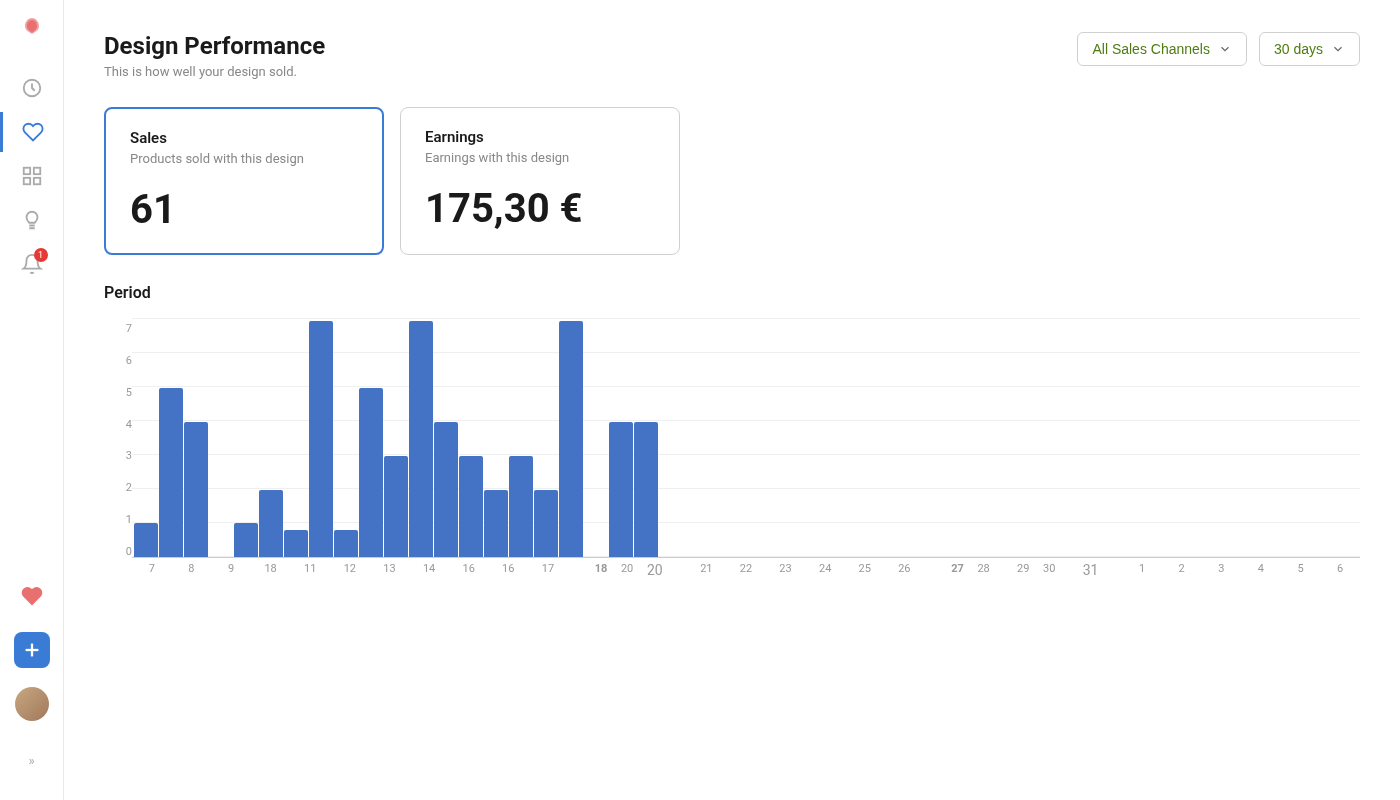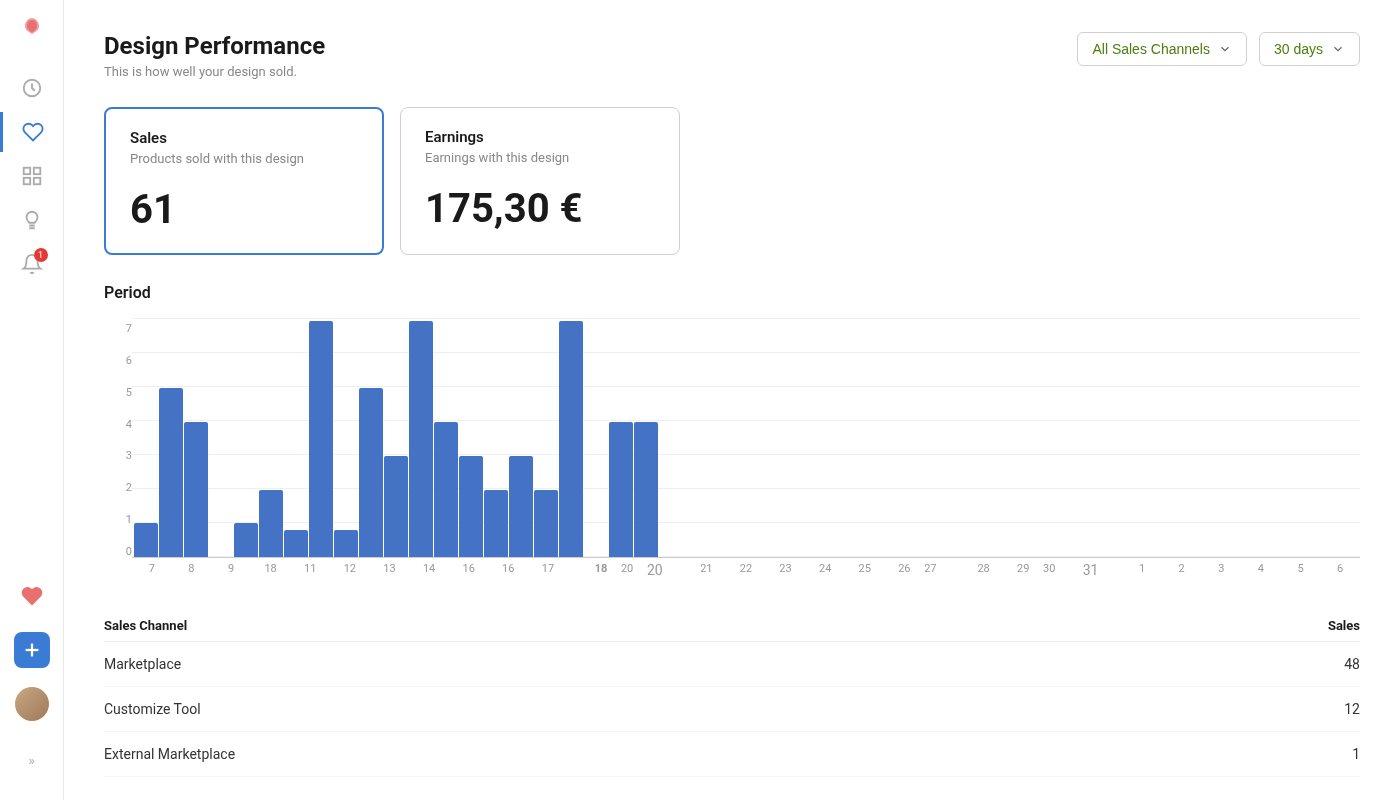--- a/index.html
+++ b/index.html
@@ -313,52 +313,30 @@
             <div style="flex: 1 1 0%; text-align: center; font-size: 11px; color: rgb(153, 153, 153); min-width: 8px;">17</div>
             <div style="flex: 1 1 0%; text-align: right; font-size: 11px; color: rgb(153, 153, 153); min-width: 8px; font-weight: bold;">18</div>
             <div style="flex: 1 1 0%; text-align: center; font-size: 11px; color: rgb(153, 153, 153); min-width: 8px;">20</div>
             <div style="flex: 1 1 0%; text-align: left; font-size: 14px; color: rgb(153, 153, 153); min-width: 8px;">20</div>
             <div style="flex: 1 1 0%; text-align: center; font-size: 11px; color: rgb(153, 153, 153); min-width: 8px;">21</div>
             <div style="flex: 1 1 0%; text-align: center; font-size: 11px; color: rgb(153, 153, 153); min-width: 8px;">22</div>
             <div style="flex: 1 1 0%; text-align: center; font-size: 11px; color: rgb(153, 153, 153); min-width: 8px;">23</div>
             <div style="flex: 1 1 0%; text-align: center; font-size: 11px; color: rgb(153, 153, 153); min-width: 8px;">24</div>
             <div style="flex: 1 1 0%; text-align: center; font-size: 11px; color: rgb(153, 153, 153); min-width: 8px;">25</div>
             <div style="flex: 1 1 0%; text-align: center; font-size: 11px; color: rgb(153, 153, 153); min-width: 8px;">26</div>
-            <div style="flex: 1 1 0%; text-align: left; font-size: 11px; color: rgb(153, 153, 153); min-width: 8px;">27</div>
+            <div style="flex: 1 1 0%; text-align: right; font-size: 11px; color: rgb(153, 153, 153); min-width: 8px; font-weight: bold;">27</div>
             <div style="flex: 1 1 0%; text-align: center; font-size: 11px; color: rgb(153, 153, 153); min-width: 8px;">28</div>
             <div style="flex: 1 1 0%; text-align: center; font-size: 11px; color: rgb(153, 153, 153); min-width: 8px;">29</div>
             <div style="flex: 1 1 0%; font-size: 11px; color: rgb(153, 153, 153); min-width: 8px;">30</div>
             <div style="flex: 1 1 0%; text-align: left; font-size: 14px; color: rgb(153, 153, 153); min-width: 8px;">31</div>
             <div style="flex: 1 1 0%; text-align: center; font-size: 11px; color: rgb(153, 153, 153); min-width: 8px;">1</div>
             <div style="flex: 1 1 0%; text-align: center; font-size: 11px; color: rgb(153, 153, 153); min-width: 8px;">2</div>
             <div style="flex: 1 1 0%; text-align: center; font-size: 11px; color: rgb(153, 153, 153); min-width: 8px;">3</div>
             <div style="flex: 1 1 0%; text-align: center; font-size: 11px; color: rgb(153, 153, 153); min-width: 8px;">4</div>
             <div style="flex: 1 1 0%; text-align: center; font-size: 11px; color: rgb(153, 153, 153); min-width: 8px;">5</div>
             <div style="flex: 1 1 0%; text-align: center; font-size: 11px; color: rgb(153, 153, 153); min-width: 8px;">6</div>
           </div>
       </div>
     </div>
   </div>
 
-  <table class="channel-table">
-    <thead>
-      <tr>
-        <th>Sales Channel</th>
-        <th>Sales</th>
-      </tr>
-    </thead>
-    <tbody id="channel-tbody">
-    <tr>
-          <td>Marketplace</td>
-          <td>48</td>
-        </tr>
-        <tr>
-          <td>Customize Tool</td>
-          <td>12</td>
-        </tr>
-        <tr>
-          <td>External Marketplace</td>
-          <td>1</td>
-        </tr>
-      </tbody>
-  </table>
 
 </main>
 
 </body></html>

